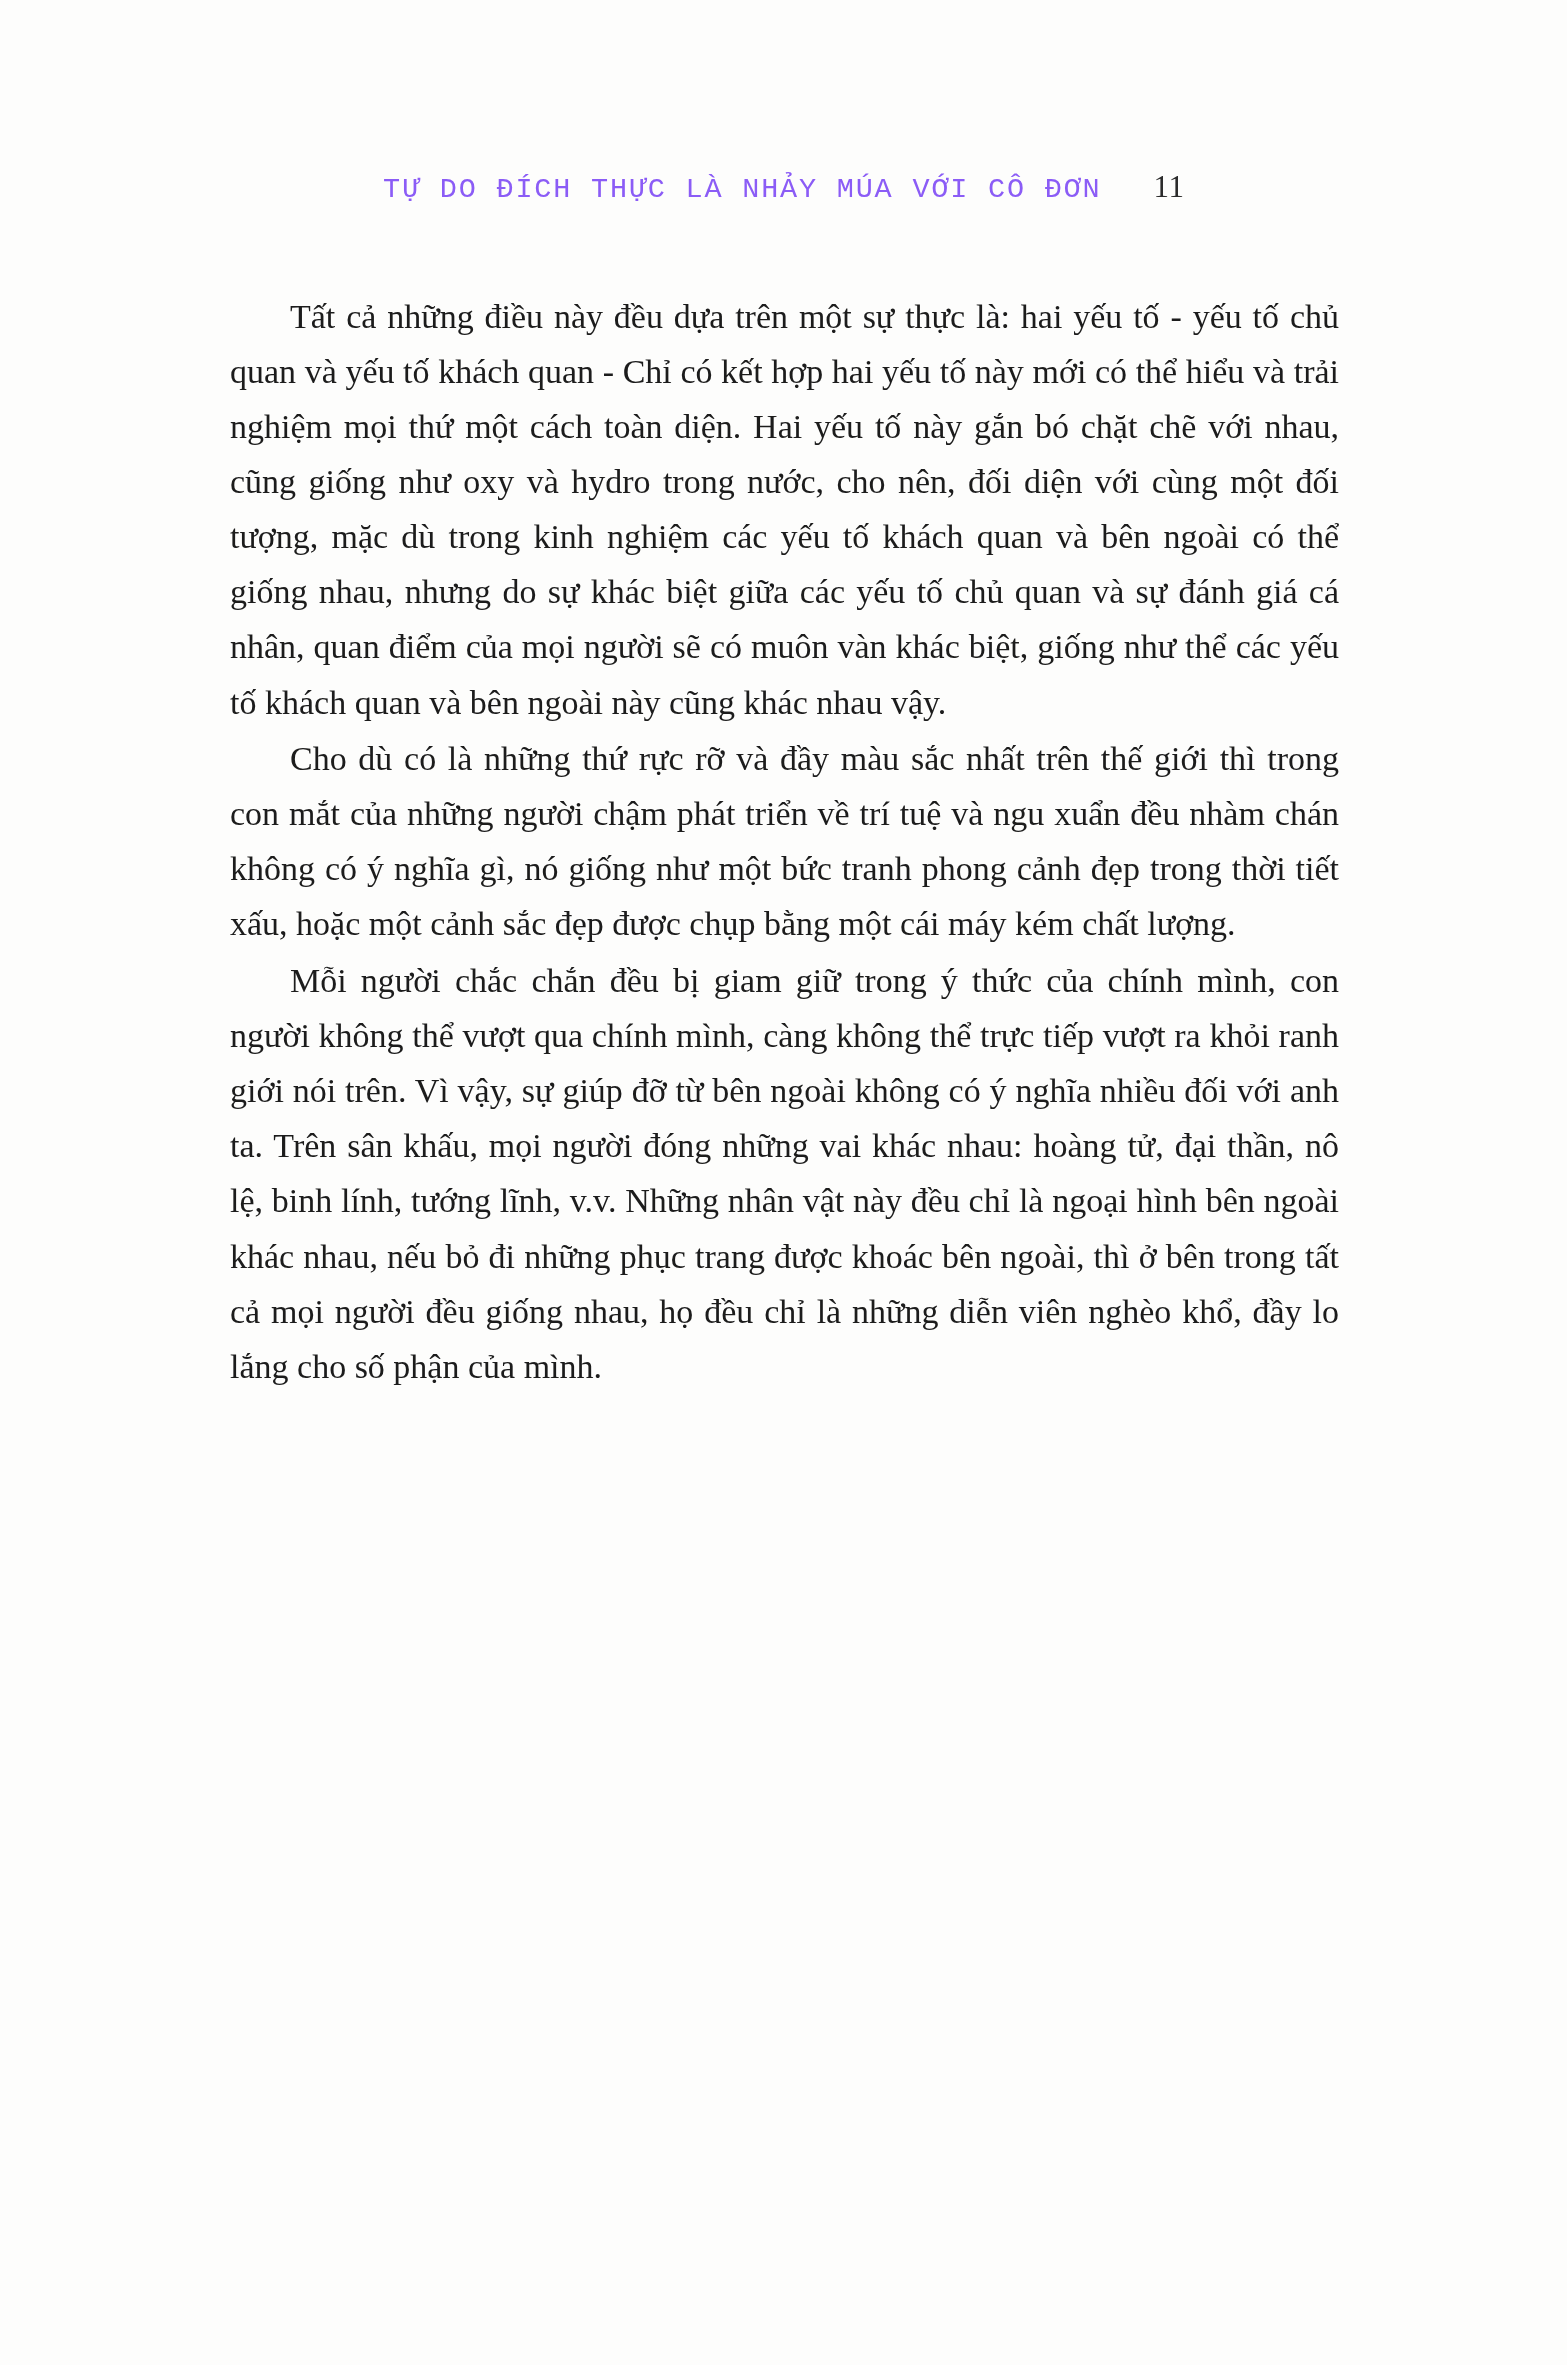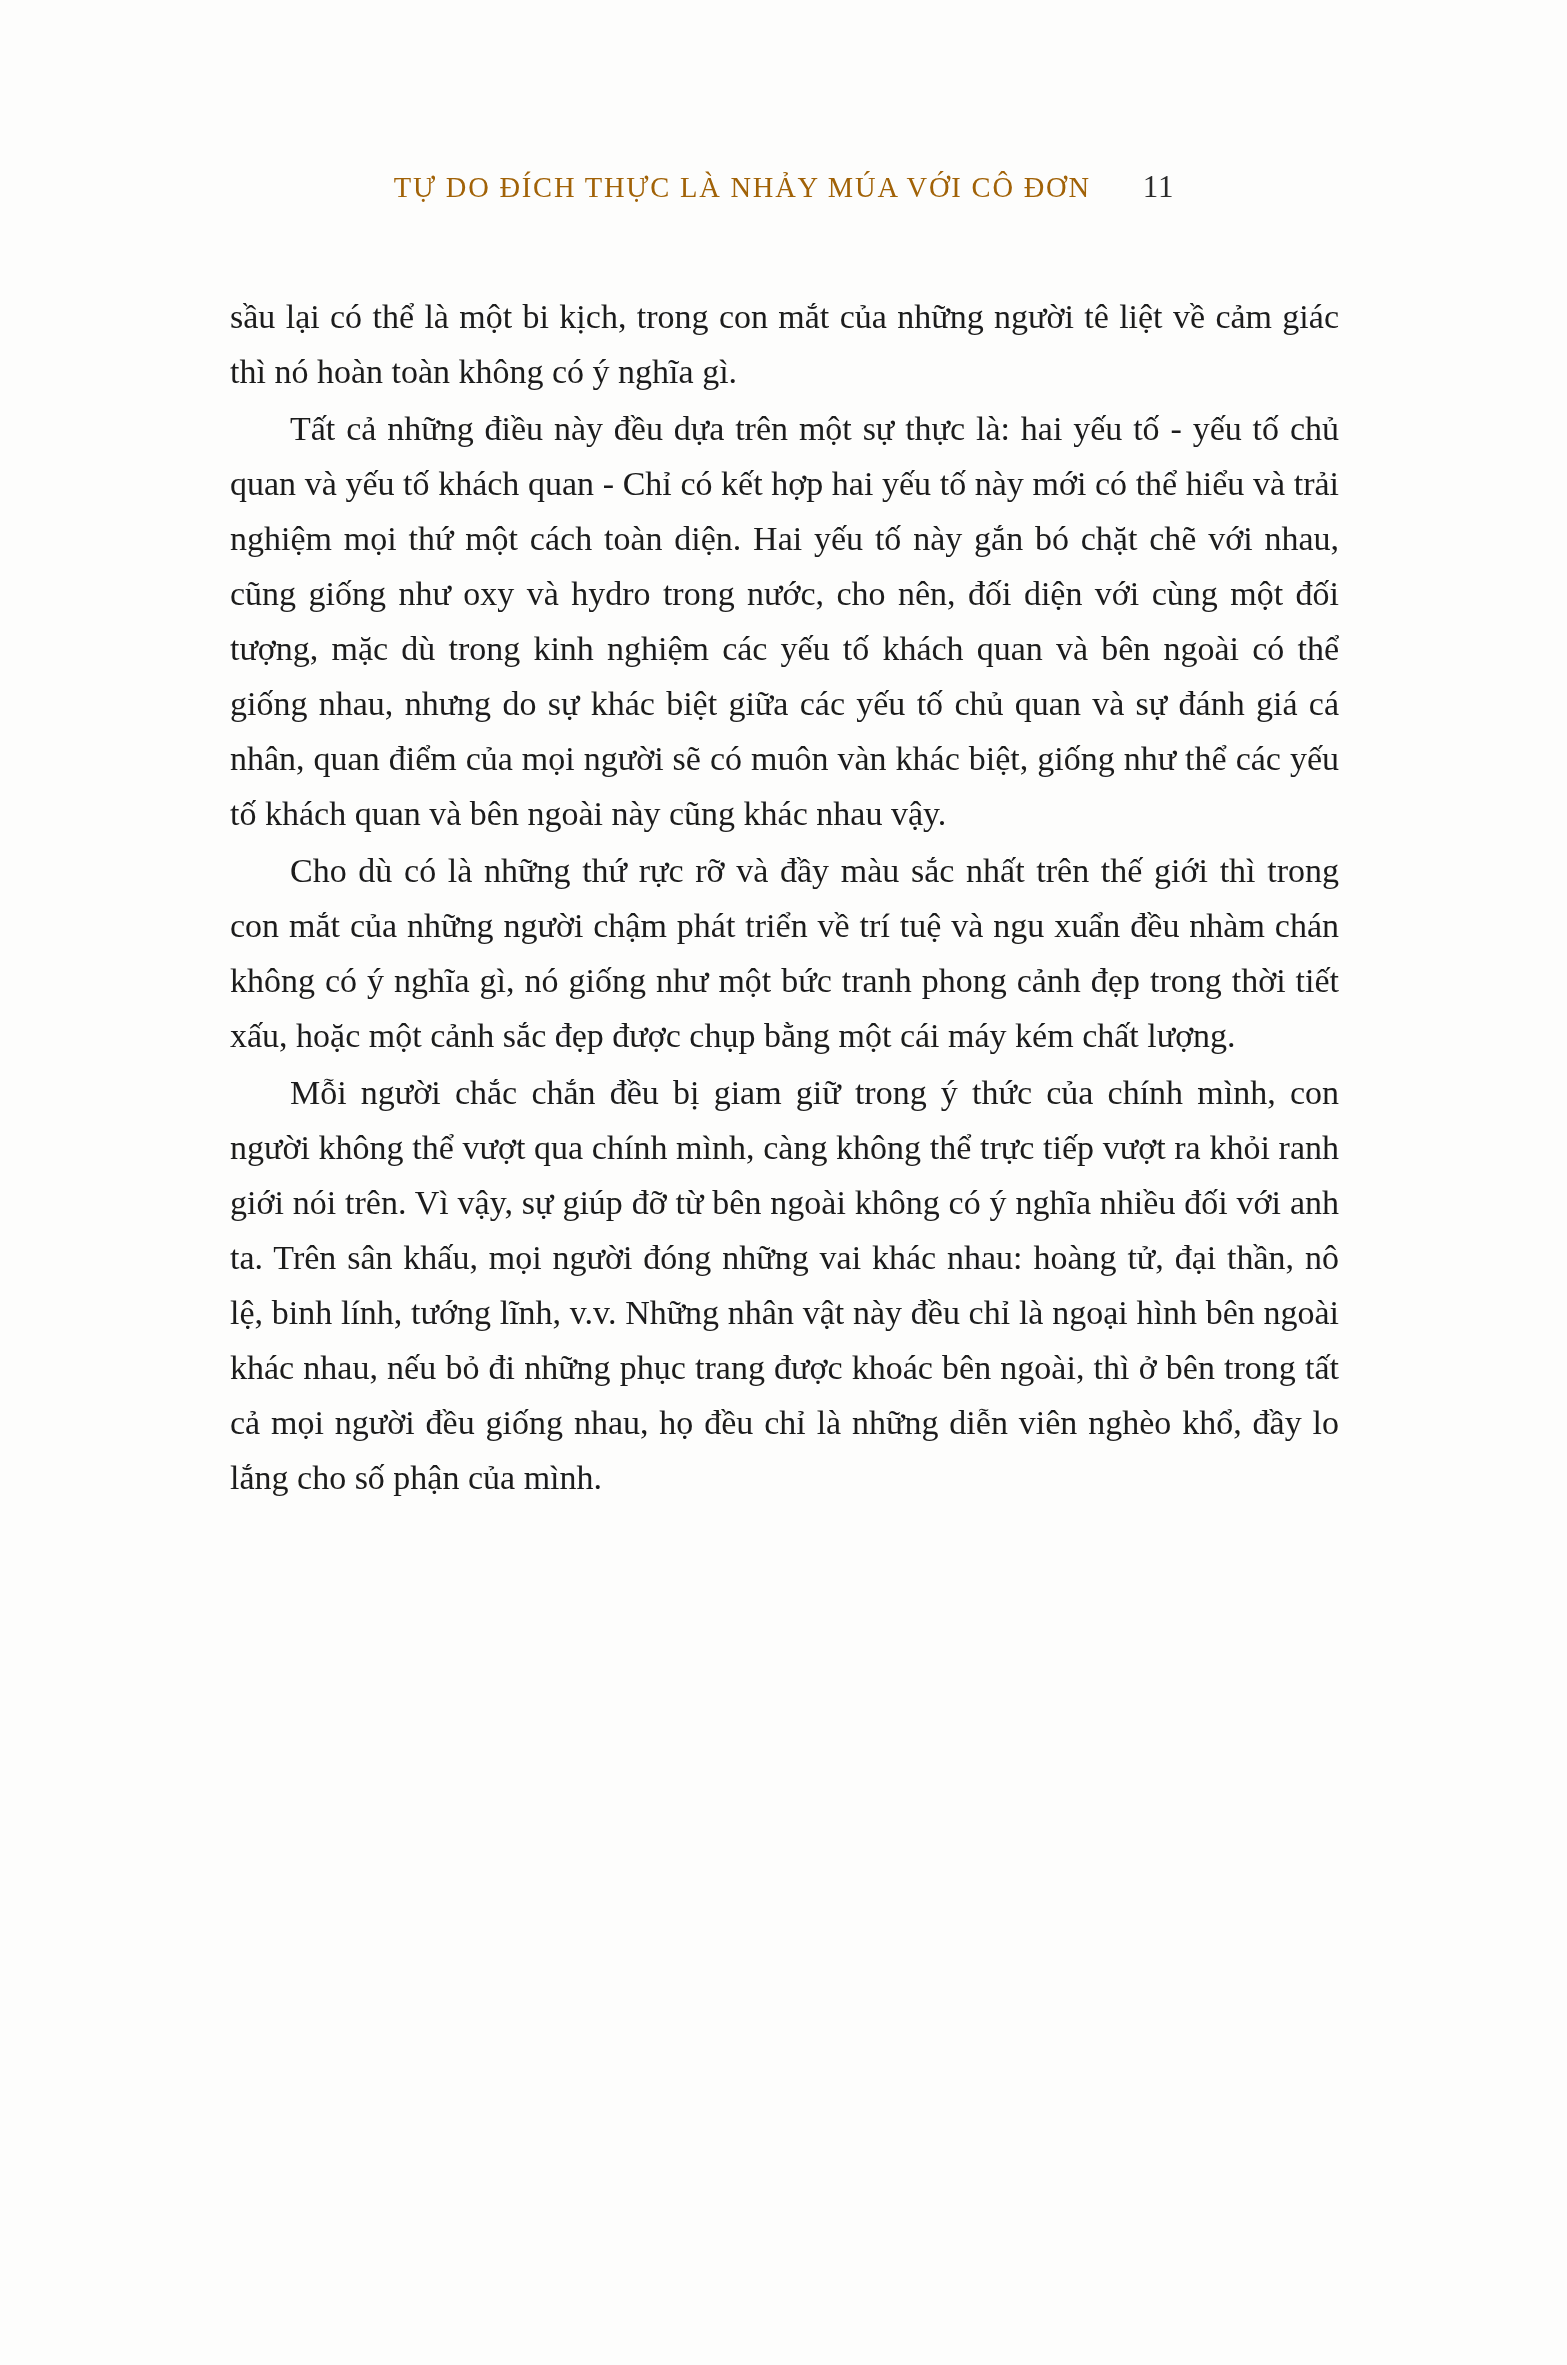--- a/index.html
+++ b/index.html
@@ -25,24 +25,24 @@
     position: absolute;
     top: 169px;
     left: 0;
     width: 1568px;
     display: flex;
     justify-content: center;
     align-items: baseline;
     gap: 52px;
   }
   .running-head .rh-title {
-    font-family: Liberation Serif, serif;
+    font-family: Liberation Mono, monospace;
     font-size: 28.5px;
     letter-spacing: 1.8px;
-    color: #a16207;
+    color: #8b5cf6;
     white-space: nowrap;
     font-variant: small-caps;
     text-transform: uppercase;
   }
   .running-head .rh-page {
     font-family: "Liberation Serif", "DejaVu Serif", serif;
     font-size: 31px;
     color: #2b2b2b;
     letter-spacing: 0.8px;
     text-align: center;
@@ -73,20 +73,19 @@
 <body>
 
 <div class="page">
 
   <div class="running-head">
     <span class="rh-title">TỰ DO ĐÍCH THỰC LÀ NHẢY MÚA VỚI CÔ ĐƠN</span>
     <span class="rh-page">11</span>
   </div>
 
   <div class="body-text">
-    <p>sầu lại có thể là một bi kịch, trong con mắt của những người tê liệt về cảm giác thì nó hoàn toàn không có ý nghĩa gì.</p>
     <p class="indent">Tất cả những điều này đều dựa trên một sự thực là: hai yếu tố - yếu tố chủ quan và yếu tố khách quan - Chỉ có kết hợp hai yếu tố này mới có thể hiểu và trải nghiệm mọi thứ một cách toàn diện. Hai yếu tố này gắn bó chặt chẽ với nhau, cũng giống như oxy và hydro trong nước, cho nên, đối diện với cùng một đối tượng, mặc dù trong kinh nghiệm các yếu tố khách quan và bên ngoài có thể giống nhau, nhưng do sự khác biệt giữa các yếu tố chủ quan và sự đánh giá cá nhân, quan điểm của mọi người sẽ có muôn vàn khác biệt, giống như thể các yếu tố khách quan và bên ngoài này cũng khác nhau vậy.</p>
     <p class="indent">Cho dù có là những thứ rực rỡ và đầy màu sắc nhất trên thế giới thì trong con mắt của những người chậm phát triển về trí tuệ và ngu xuẩn đều nhàm chán không có ý nghĩa gì, nó giống như một bức tranh phong cảnh đẹp trong thời tiết xấu, hoặc một cảnh sắc đẹp được chụp bằng một cái máy kém chất lượng.</p>
     <p class="indent">Mỗi người chắc chắn đều bị giam giữ trong ý thức của chính mình, con người không thể vượt qua chính mình, càng không thể trực tiếp vượt ra khỏi ranh giới nói trên. Vì vậy, sự giúp đỡ từ bên ngoài không có ý nghĩa nhiều đối với anh ta. Trên sân khấu, mọi người đóng những vai khác nhau: hoàng tử, đại thần, nô lệ, binh lính, tướng lĩnh, v.v. Những nhân vật này đều chỉ là ngoại hình bên ngoài khác nhau, nếu bỏ đi những phục trang được khoác bên ngoài, thì ở bên trong tất cả mọi người đều giống nhau, họ đều chỉ là những diễn viên nghèo khổ, đầy lo lắng cho số phận của mình.</p>
   </div>
 
 </div>
 
 
 </body></html>

